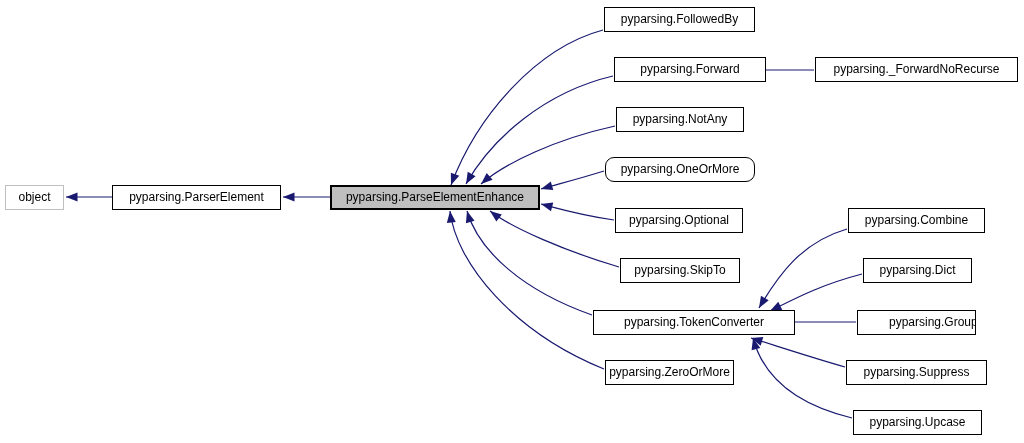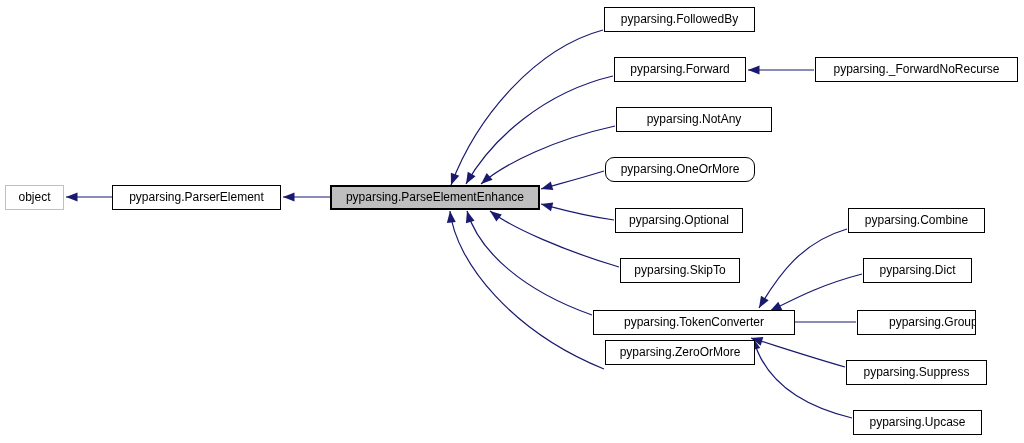--- a/index.html
+++ b/index.html
@@ -86,39 +86,39 @@
   </svg>
 
   <div class="node external" style="left:5px; top:185px; width:59px;">object</div>
 
   <div class="node" style="left:112px; top:185px; width:169px;">pyparsing.ParserElement</div>
 
   <div class="node highlight" style="left:330px; top:185px; width:210px;">pyparsing.ParseElementEnhance</div>
 
   <div class="node" style="left:604px; top:7px; width:151px;">pyparsing.FollowedBy</div>
 
-  <div class="node" style="left:614px; top:57px; width:132px;">pyparsing.Forward</div>
+  <div class="node" style="left:614px; top:57px; width:152px;">pyparsing.Forward</div>
 
   <div class="node" style="left:815px; top:57px; width:203px;">pyparsing._ForwardNoRecurse</div>
 
-  <div class="node" style="left:616px; top:107px; width:156px;">pyparsing.NotAny</div>
+  <div class="node" style="left:616px; top:107px; width:128px;">pyparsing.NotAny</div>
 
   <div class="node" style="left:605px; top:157px; width:150px;border-radius:9px;">pyparsing.OneOrMore</div>
 
   <div class="node" style="left:615px; top:208px; width:128px;">pyparsing.Optional</div>
 
   <div class="node" style="left:620px; top:258px; width:120px;">pyparsing.SkipTo</div>
 
   <div class="node" style="left:593px; top:310px; width:202px;">pyparsing.TokenConverter</div>
 
   <div class="node" style="left:848px; top:208px; width:137px;">pyparsing.Combine</div>
 
   <div class="node" style="left:863px; top:258px; width:109px;">pyparsing.Dict</div>
 
   <div class="node" style="left:857px; top:310px; width:119px;padding-left:31px;">pyparsing.Group</div>
 
   <div class="node" style="left:846px; top:360px; width:141px;">pyparsing.Suppress</div>
 
   <div class="node" style="left:853px; top:410px; width:129px;text-align:center;">pyparsing.Upcase</div>
 
-  <div class="node" style="left:605px; top:340px; width:150px;">pyparsing.ZeroOrMore</div>
+  <div class="node" style="left:605px; top:360px; width:129px;">pyparsing.ZeroOrMore</div>
 
 </div>
 
 </body></html>

